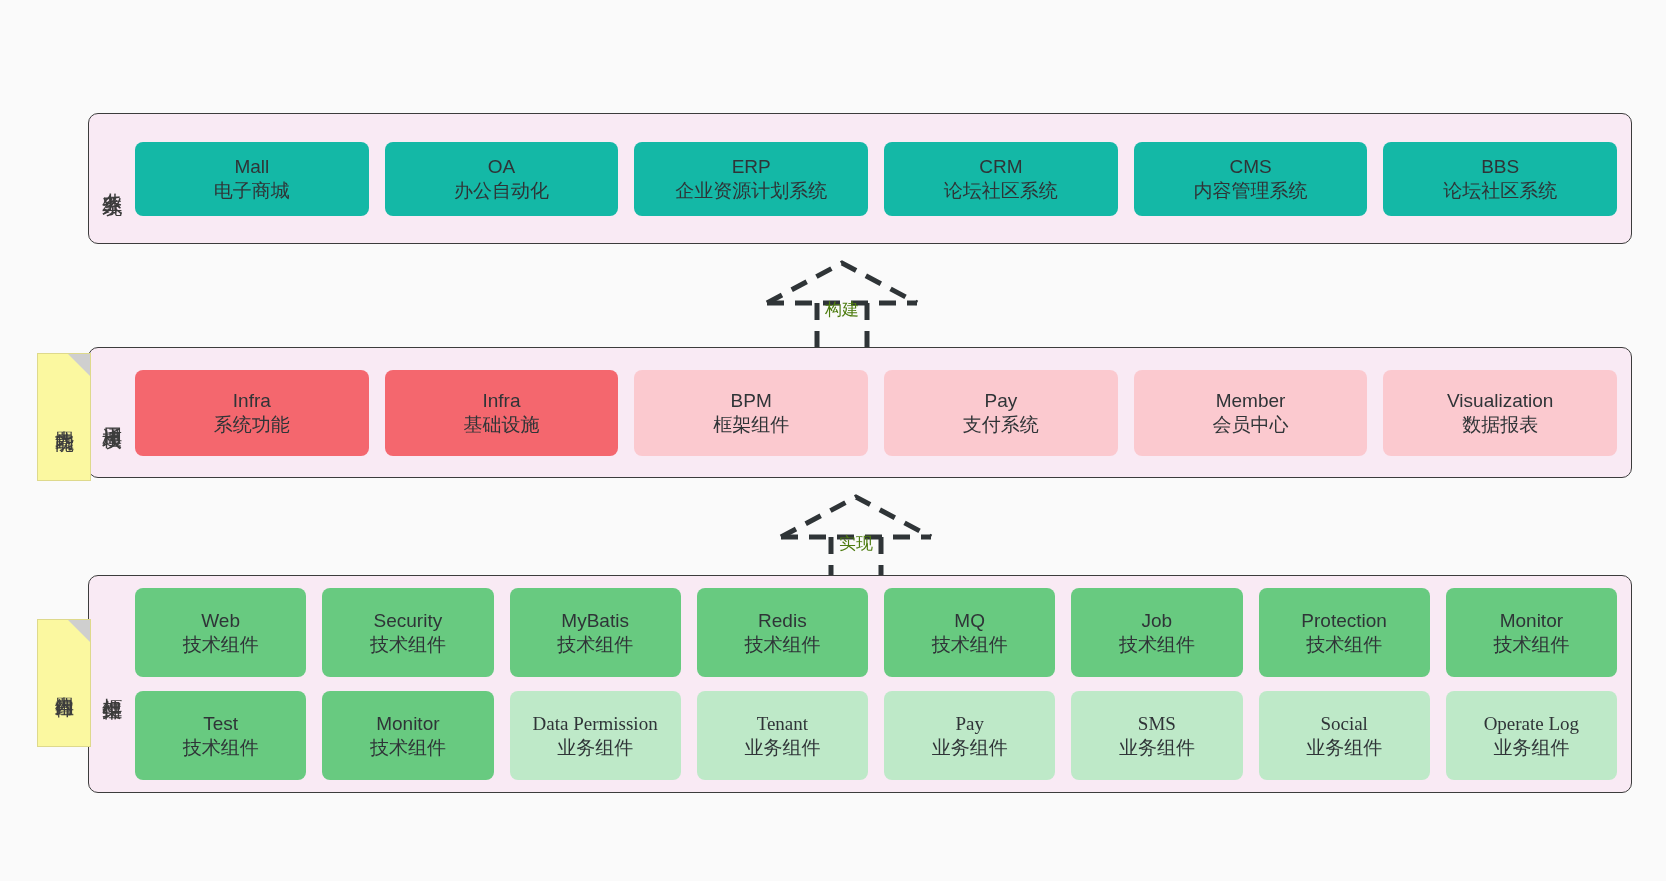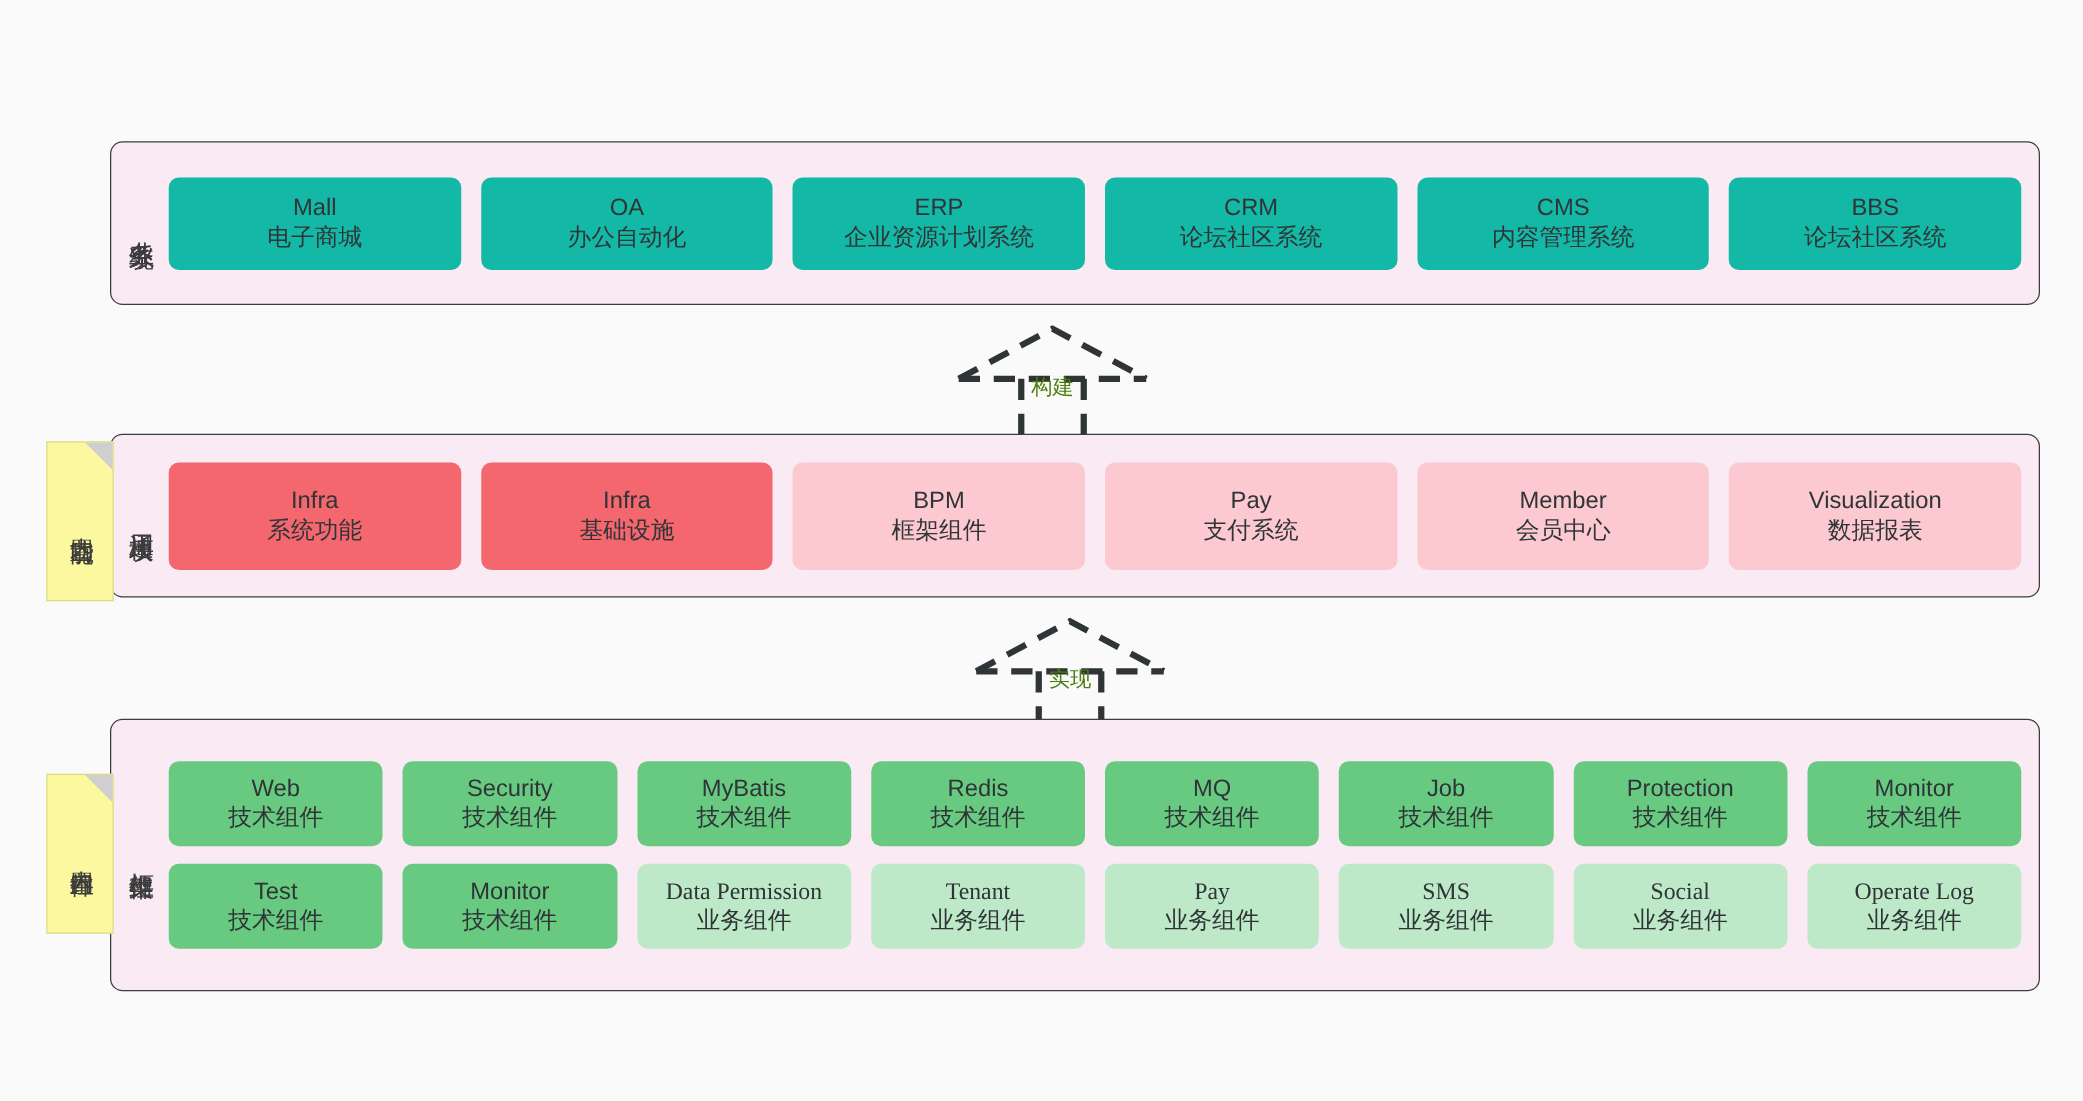--- a/index.html
+++ b/index.html
@@ -97,21 +97,21 @@
   #panel-business .card { height: 74px; }
 
   #panel-common {
     left: 88px;  top: 347px;  width: 1544px; height: 131px;
   }
   #panel-common .card { height: 86px; }
 
   #panel-framework {
     left: 88px;  top: 575px;  width: 1544px; height: 218px;
   }
-  #panel-framework .card { height: 68px; }
+  #panel-framework .card { height: 89px; }
 
   
   .note {
     position: absolute;
     width: 54px;
     background: #fbf8a0;
     border: 1px solid #ded98c;
     box-sizing: border-box;
     display: flex;
     align-items: center;

